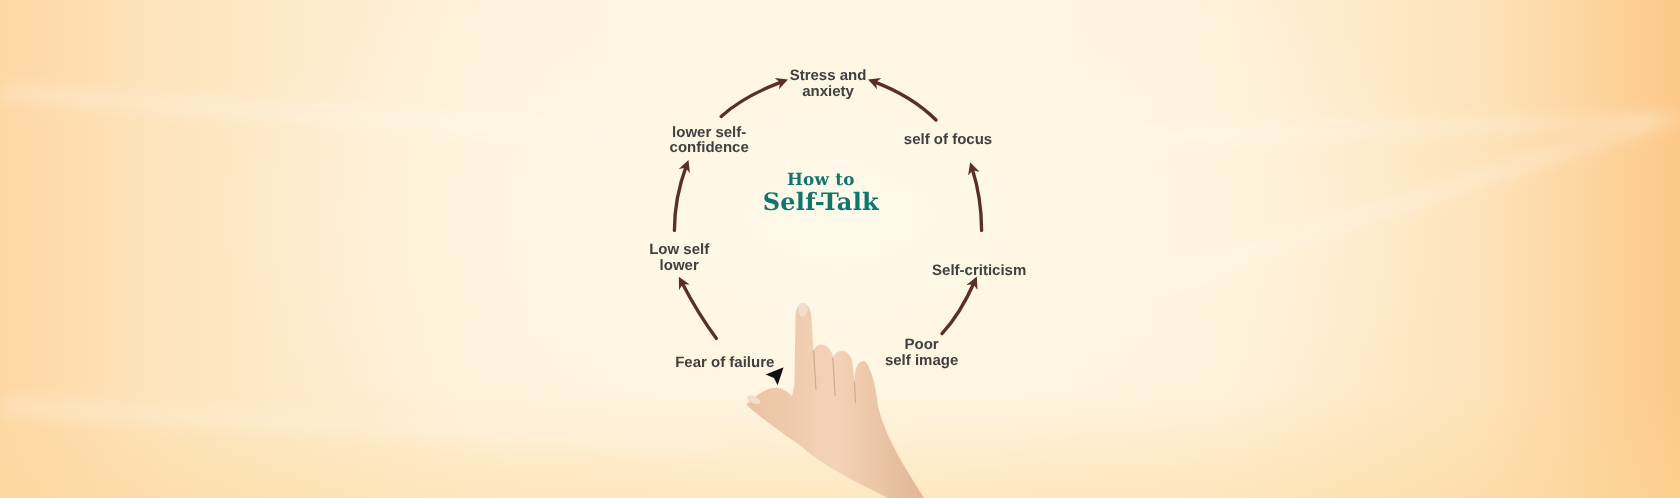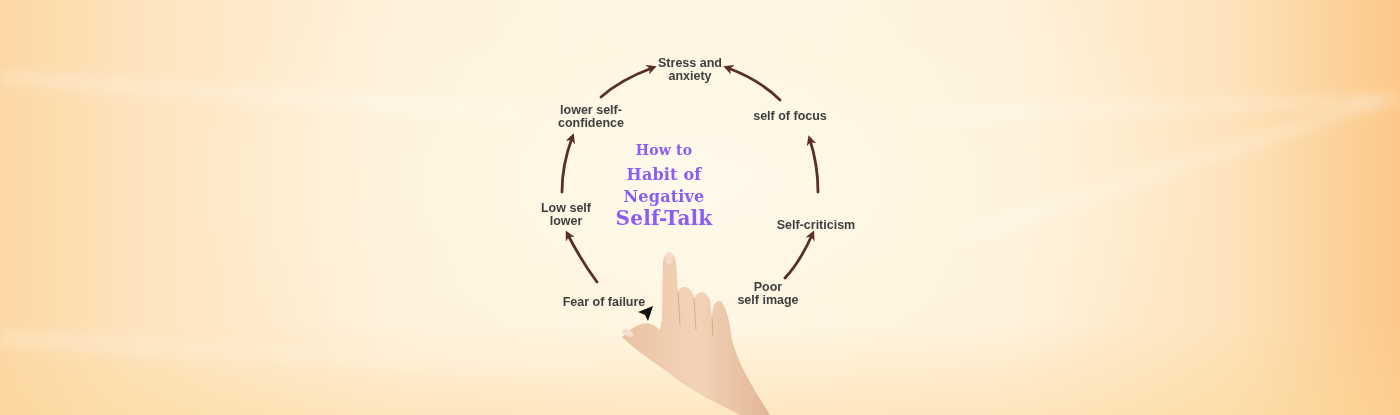--- a/index.html
+++ b/index.html
@@ -19,22 +19,22 @@
   }
   .band-bottom {
     position: absolute; left: 0; right: 0; bottom: 0; height: 90px;
     background: linear-gradient(180deg, rgba(253,220,160,0) 0%, rgba(252,215,150,0.45) 100%);
   }
   .label {
     position: absolute; font-weight: bold; font-size: 12.5px; color: #404040;
     text-align: center; line-height: 13px; white-space: nowrap;
   }
   .title {
-    position: absolute; left: 584px; top: 142px; width: 160px; text-align: center;
-    font-family: "DejaVu Serif", serif; font-weight: bold; color: #8b5cf6;
+    position: absolute; left: 604px; top: 142px; width: 160px; text-align: center;
+    font-family: "DejaVu Serif", serif; font-weight: bold; color: #0f766e;
     letter-spacing: 0.2px;
   }
   .title .l1 { font-size: 14px; line-height: 16px; display: block; }
   .title .l2 { font-size: 14px; line-height: 16px; display: block; }
   .title .l3 { font-size: 16px; line-height: 22px; display: block; margin-top: 6px; }
   .title .l4 { font-size: 20px; line-height: 20px; display: block; }
   svg.arrows { position: absolute; left: 0; top: 0; }
   .hand { position: absolute; left: 0; top: 0; }
 </style>
 </head>
@@ -90,21 +90,20 @@
   <span>Low self</span><br>
   <span>lower</span>
 </div>
 <div class="label" style="left:550px;top:104px;width:82px;">
   <span>lower self-</span><br>
   <span>confidence</span>
 </div>
 
 <div class="title">
   <span class="l1">How to</span>
-  <span class="l3">Habit of Negative</span>
   <span class="l4">Self-Talk</span>
 </div>
 
 <svg class="hand" width="1400" height="415">
   <defs>
     <linearGradient id="skin" x1="0" y1="0" x2="1" y2="0">
       <stop offset="0" stop-color="#e9c2a2"></stop>
       <stop offset="0.5" stop-color="#f3d3b8"></stop>
       <stop offset="1" stop-color="#e2b694"></stop>
     </linearGradient>

